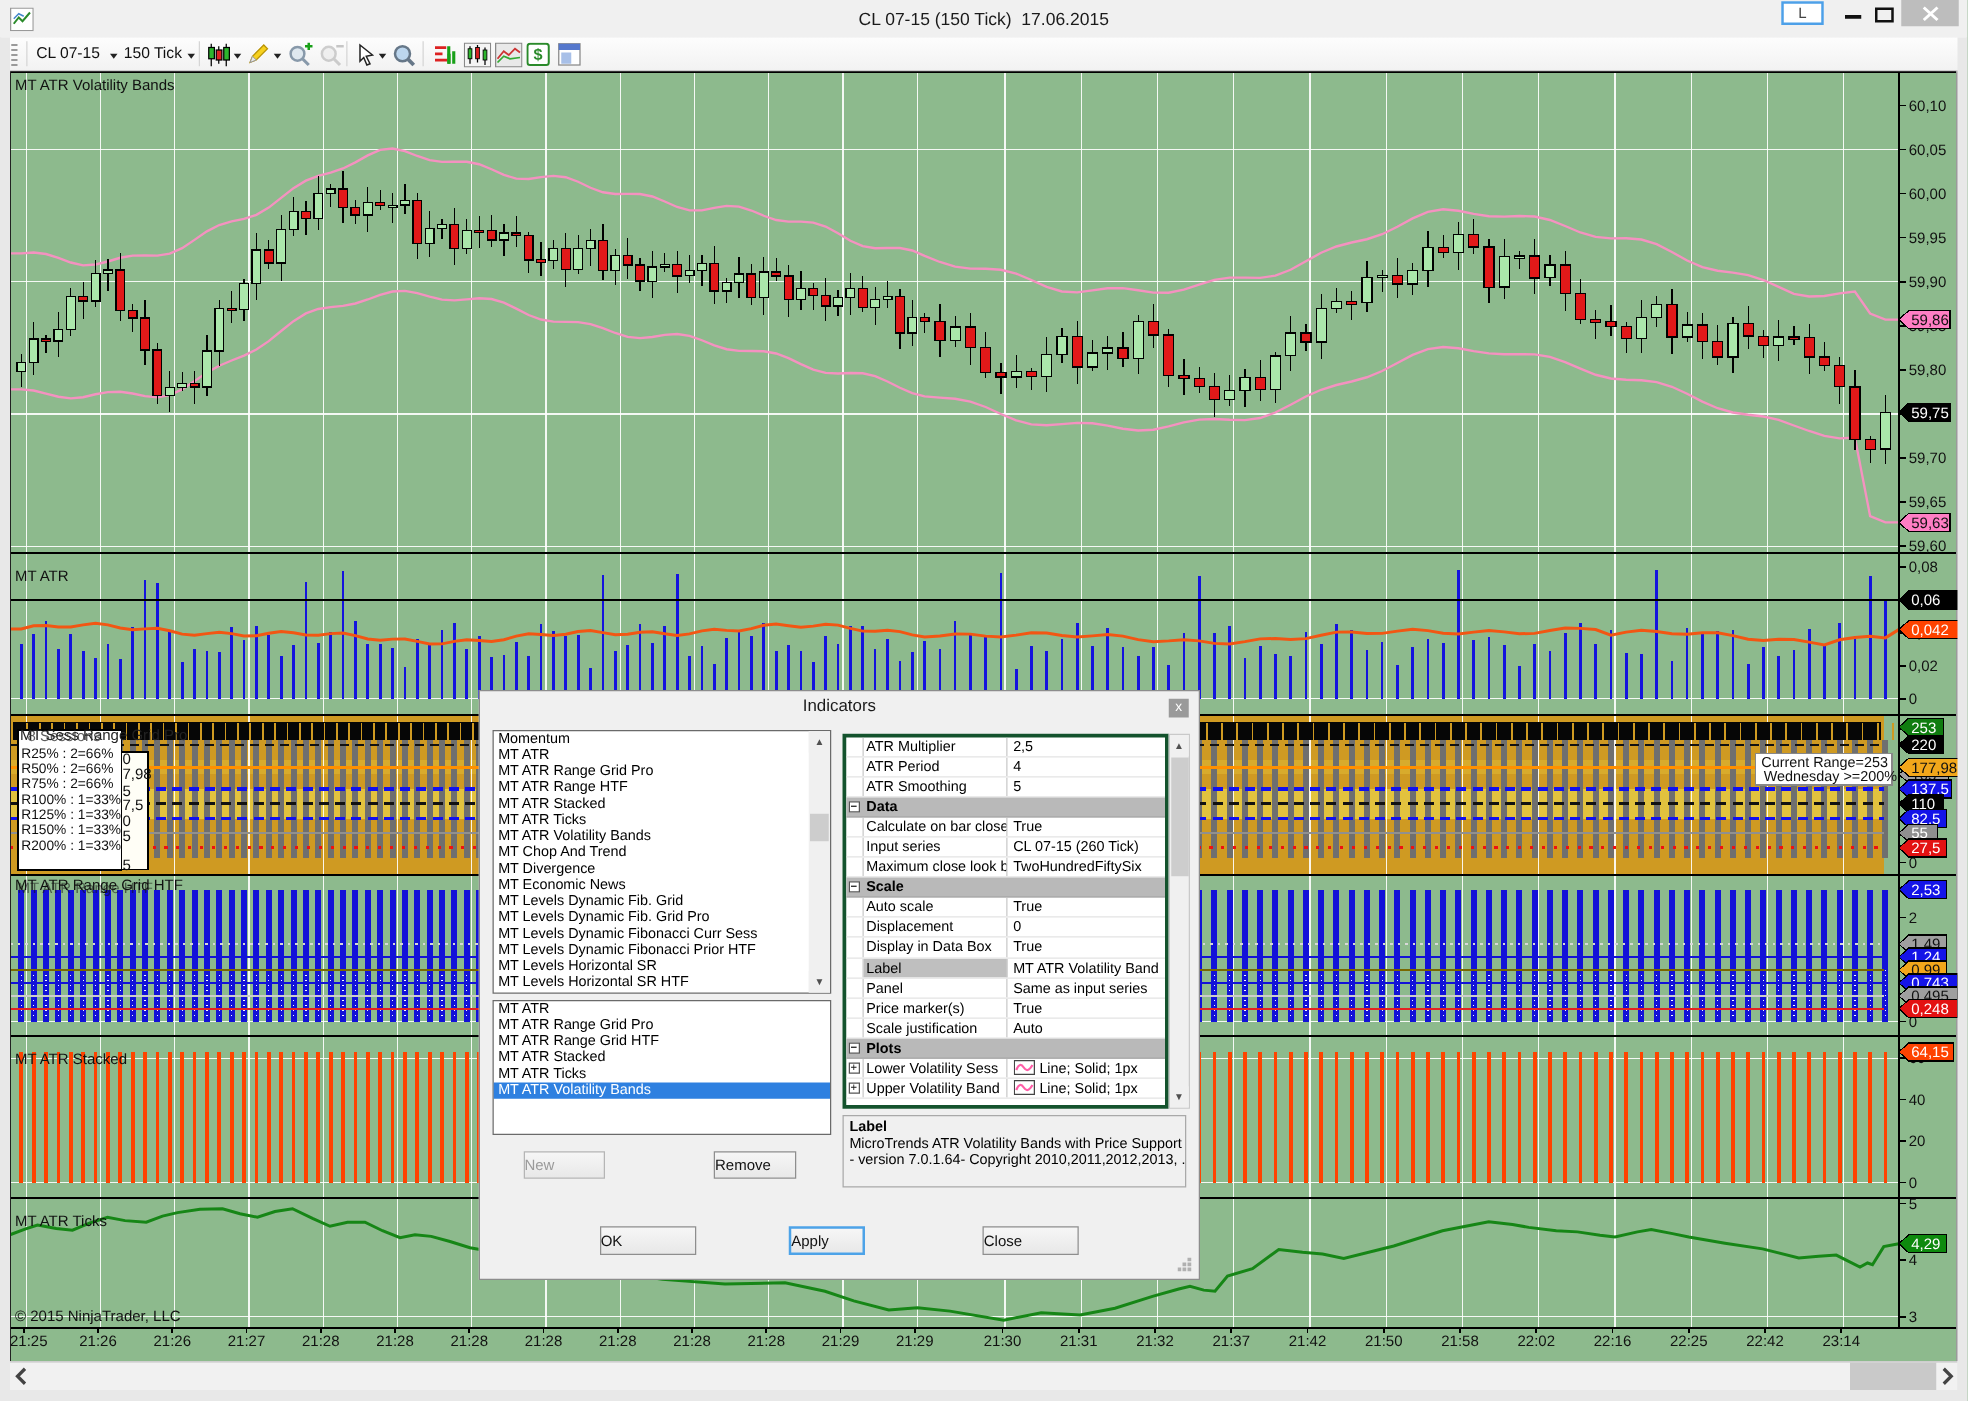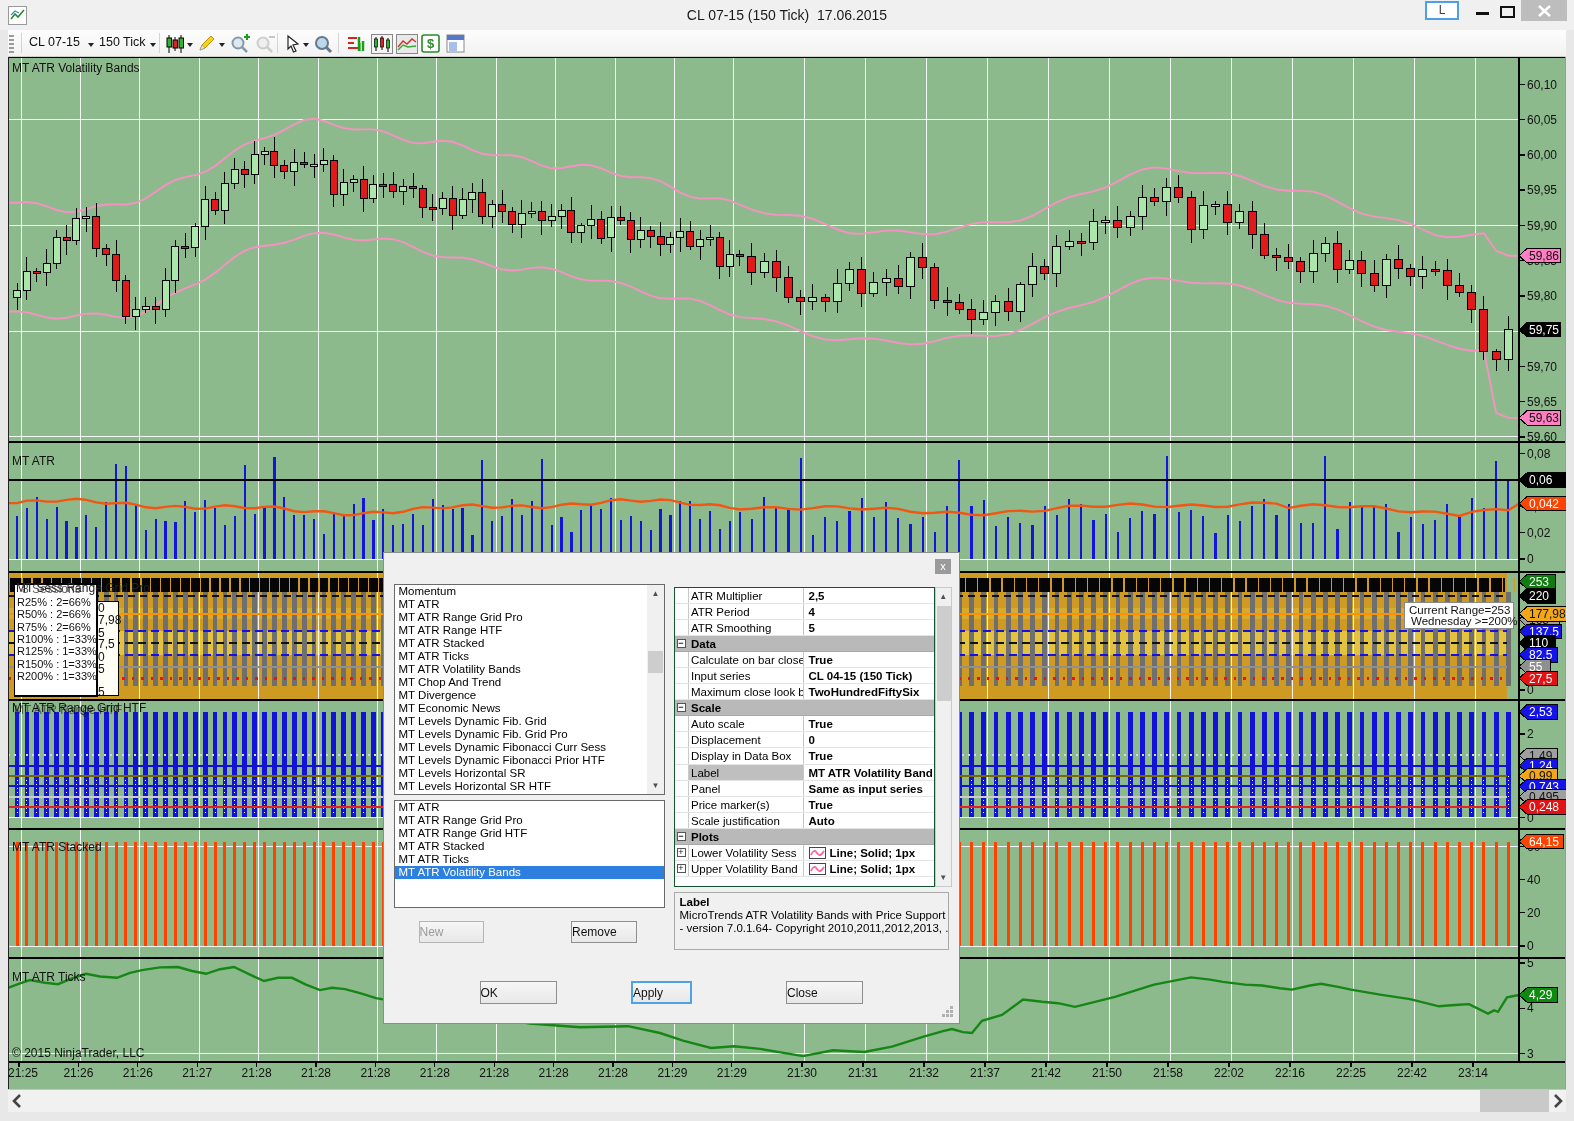--- a/index.html
+++ b/index.html
@@ -8,21 +8,21 @@
 #toolbar{left:1px;top:30px;width:1572px;height:27px;background:linear-gradient(#fdfdfd,#f2f2f2);border-bottom:1px solid #cfcfcf}
 .tbtxt{top:5px;font-size:12.5px;color:#111}
 .tsep{top:3px;width:1px;height:20px;background:#d5d5d5}
 .dlg{left:383px;top:552px;width:577px;height:472px;background:#f0f0f0;border:1px solid #8c8c8c;font-size:11.5px}
 .lbx{background:#fff;border:1px solid #6a6a6a}
 .li{height:13px;line-height:13px;padding-left:4px;white-space:nowrap;overflow:hidden}
 .btn{background:linear-gradient(#f6f6f6,#e8e8e8);border:1px solid #8e8e8e;text-align:left;font-size:12px;color:#111}
 .cat{background:#b9b9b9;font-weight:bold}
 .prow{display:flex;height:16.1px;line-height:16px;border-bottom:1px solid #e4e4e4;overflow:hidden}
 .pn{width:114.5px;padding-left:2px;border-right:1px solid #c9c9c9;white-space:nowrap;overflow:hidden}
-.pv{flex:1;padding-left:5px;font-weight:bold;white-space:nowrap;overflow:hidden}
+.pv{flex:1;padding-left:5px;font-weight:normal;white-space:nowrap;overflow:hidden}
 .gut{width:14.5px;border-right:1px solid #c9c9c9;position:relative}
 .pm{position:absolute;left:2px;top:3px;width:9px;height:9px;border:1px solid #555;background:#fff;font-size:9px;line-height:7px;text-align:center;color:#111}
 .sb{background:#f0f0f0}
 .sbb{position:absolute;left:0;width:100%;height:17px;background:#f0f0f0;color:#505050;font-size:8px;text-align:center;line-height:17px}
 </style></head><body>
 <div class="abs" style="left:0;top:0;width:1574px;height:1121px"><svg width="1574" height="1121" viewBox="0 0 1574 1121" font-family="Liberation Sans, sans-serif" shape-rendering="crispEdges">
       <rect x="8" y="57" width="1558" height="1032" fill="#8dba8d"></rect>
       <rect x="8" y="572.8" width="1499" height="126" fill="#cf9a22"></rect>
       <rect x="8" y="631.2" width="1499" height="23.6" fill="#e2c23e"></rect>
       <rect x="8" y="607.6" width="1499" height="11.8" fill="#d8ab2c"></rect>
@@ -573,20 +573,21 @@
 <svg class="abs" style="left:10px;top:1093px" width="16" height="16">
     <path d="M10 2L4 8L10 14" stroke="#444" stroke-width="2.6" fill="none"></path>
   </svg>
 <svg class="abs" style="left:1549px;top:1093px" width="16" height="16">
     <path d="M6 2L12 8L6 14" stroke="#444" stroke-width="2.6" fill="none"></path>
   </svg>
 <div class="abs" style="left:0;top:1112px;width:1574px;height:9px;background:#e8e8e8"></div>
 <div class="abs" style="left:0;top:30px;width:8px;height:1082px;background:#e8e8e8"></div>
 <div class="abs" style="left:1566px;top:30px;width:8px;height:1082px;background:#e8e8e8"></div>
 <div class="abs dlg">
+    <div class="abs" style="left:0;top:4px;width:100%;text-align:center;font-size:13.5px;color:#1a1a1a">Indicators</div>
     <div class="abs" style="left:551px;top:6px;width:16px;height:15px;background:#9a9a9a;color:#fff;font-size:11px;line-height:14px;text-align:center">x</div>
     <div class="abs lbx" style="left:9.5px;top:31px;width:271.5px;height:210.5px">
       <div class="li">Momentum</div>
       <div class="li">MT ATR</div>
       <div class="li">MT ATR Range Grid Pro</div>
       <div class="li">MT ATR Range HTF</div>
       <div class="li">MT ATR Stacked</div>
       <div class="li">MT ATR Ticks</div>
       <div class="li">MT ATR Volatility Bands</div>
       <div class="li">MT Chop And Trend</div>
@@ -607,21 +608,21 @@
     <div class="abs lbx" style="left:9.5px;top:247px;width:271.5px;height:108px">
       <div class="li">MT ATR</div>
       <div class="li">MT ATR Range Grid Pro</div>
       <div class="li">MT ATR Range Grid HTF</div>
       <div class="li">MT ATR Stacked</div>
       <div class="li">MT ATR Ticks</div>
       <div class="li" style="background:#2e80e0;color:#fff">MT ATR Volatility Bands</div>
     </div>
     <div class="abs btn" style="left:34.5px;top:367.5px;width:65px;height:22px;line-height:21px;color:#9a9a9a;border-color:#b5b5b5">New</div>
     <div class="abs btn" style="left:187px;top:367.5px;width:65.5px;height:22px;line-height:21px">Remove</div>
-    <div class="abs" style="left:289.5px;top:33.5px;width:261px;height:300px;background:#fff;border:1px solid #14532d;overflow:hidden">
+    <div class="abs" style="left:289.5px;top:33.5px;width:261px;height:300px;background:#fff;border:3px solid #14532d;overflow:hidden">
       <div class="prow">
         <div class="gut"></div>
         <div class="pn" style="">ATR Multiplier</div>
         <div class="pv">2,5</div>
       </div>
       <div class="prow">
         <div class="gut"></div>
         <div class="pn" style="">ATR Period</div>
         <div class="pv">4</div>
       </div>
@@ -637,21 +638,21 @@
         <div style="padding-left:2px">Data</div>
       </div>
       <div class="prow">
         <div class="gut"></div>
         <div class="pn" style="">Calculate on bar close</div>
         <div class="pv">True</div>
       </div>
       <div class="prow">
         <div class="gut"></div>
         <div class="pn" style="">Input series</div>
-        <div class="pv">CL 04-15 (150 Tick)</div>
+        <div class="pv">CL 07-15 (260 Tick)</div>
       </div>
       <div class="prow">
         <div class="gut"></div>
         <div class="pn" style="">Maximum close look ba</div>
         <div class="pv">TwoHundredFiftySix</div>
       </div>
       <div class="prow cat" style="border-bottom:1px solid #a8a8a8">
         <div class="gut" style="border-right:none">
           <div class="pm">−</div>
         </div>

